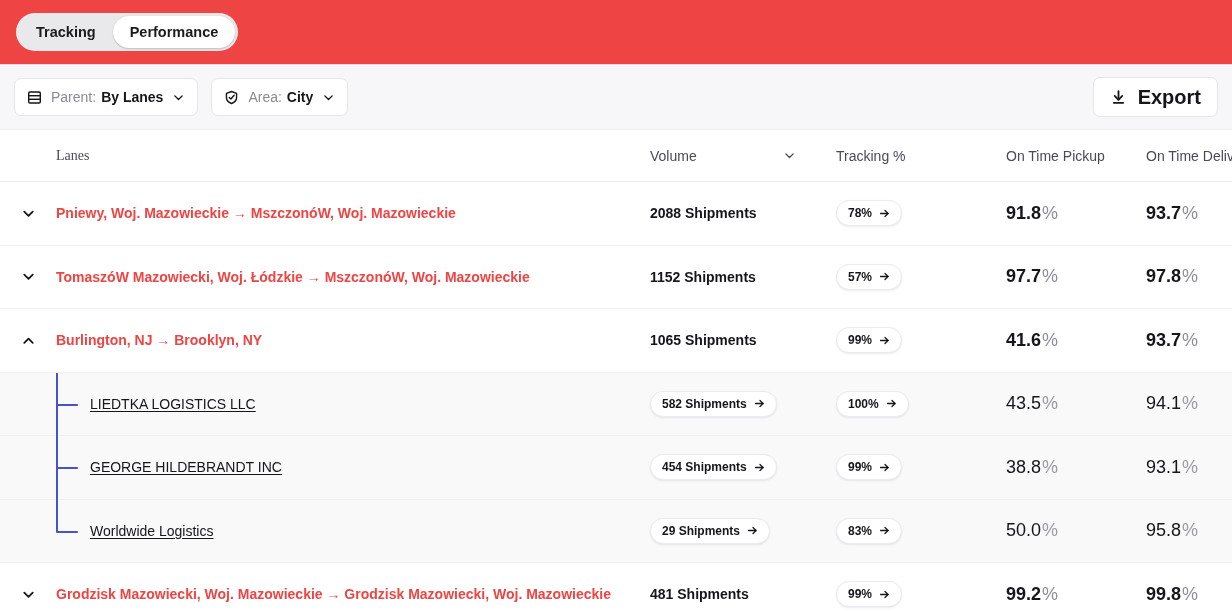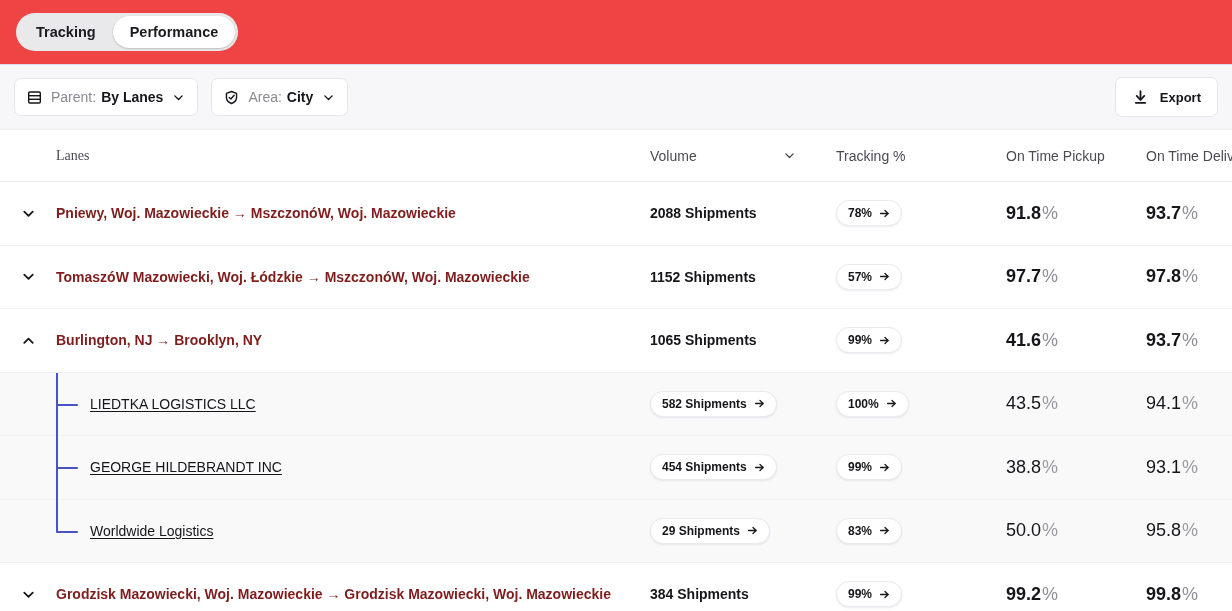--- a/index.html
+++ b/index.html
@@ -69,21 +69,21 @@
 
   .export-btn {
     display: inline-flex; align-items: center; gap: 11px;
     height: 40px;
     background: #ffffff;
     border: 1px solid #e6e6ea;
     border-radius: 7px;
     padding: 0 16px;
     cursor: pointer;
   }
-  .export-label { font-size: 13px; font-weight: bold; color: #15151a; }
+  .export-label { font-size: 20px; font-weight: bold; color: #15151a; }
 
   svg { display: block; }
 
   
   .table { width: 1232px; }
   .thead {
     display: flex; align-items: center;
     height: 52px;
     border-bottom: 1px solid #ededf0;
     background: #fff;
@@ -108,21 +108,21 @@
   }
   .row.sub { background: #f9f9fa; }
 
   .chev {
     width: 56px; min-width:56px;
     display: flex; align-items: center; justify-content: center;
     cursor: pointer;
   }
   .lane-cell { width: 594px; display:flex; align-items:center; }
   .lane-name {
-    font-size: 14px; font-weight: bold; color: #7f1d1d;
+    font-size: 14px; font-weight: bold; color: #ef4444;
     white-space: nowrap;
   }
 
   
   .tree-cell {
     width: 650px; min-width:650px; height:100%;
     position: relative; display:flex; align-items:center;
   }
   .tree-link {
     position:absolute; left: 90px; top: 50%; transform: translateY(-50%);
@@ -458,21 +458,21 @@
         <span>
           <svg width="15" height="15" viewBox="0 0 16 16" fill="none" stroke="#15151a" stroke-width="1.9" stroke-linecap="round" stroke-linejoin="round">
               <polyline points="3.5,6 8,10.5 12.5,6"></polyline>
             </svg>
         </span>
       </div>
       <div class="lane-cell">
         <span class="lane-name">Grodzisk Mazowiecki, Woj. Mazowieckie → Grodzisk Mazowiecki, Woj. Mazowieckie</span>
       </div>
       <div class="col-volume">
-        <span class="volume-txt">384 Shipments</span>
+        <span class="volume-txt">481 Shipments</span>
       </div>
       <div class="col-track">
         <span class="pill">
           <span class="pill-txt">99%</span>
           <span>
             <svg width="11" height="11" viewBox="0 0 14 14" fill="none" stroke="#15151a" stroke-width="1.6" stroke-linecap="round" stroke-linejoin="round">
                 <line x1="2" y1="7" x2="11.4" y2="7"></line>
                 <polyline points="7.6,3.2 11.6,7 7.6,10.8"></polyline>
               </svg>
           </span>

